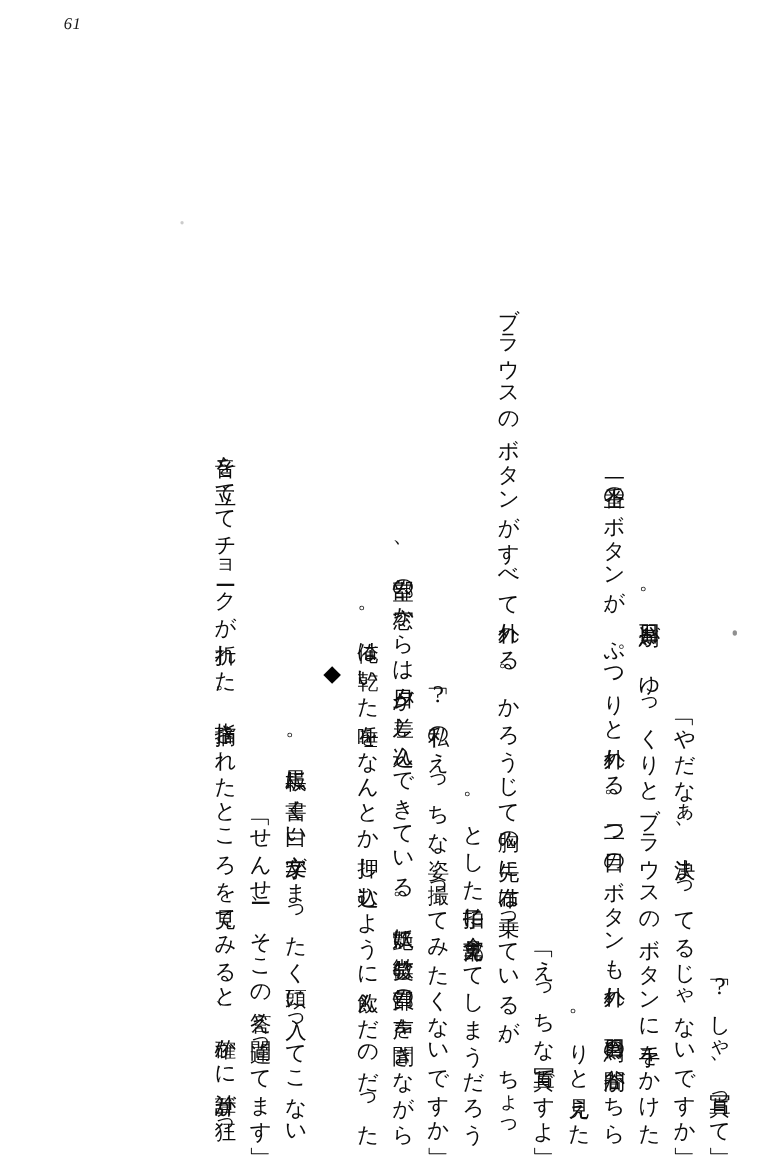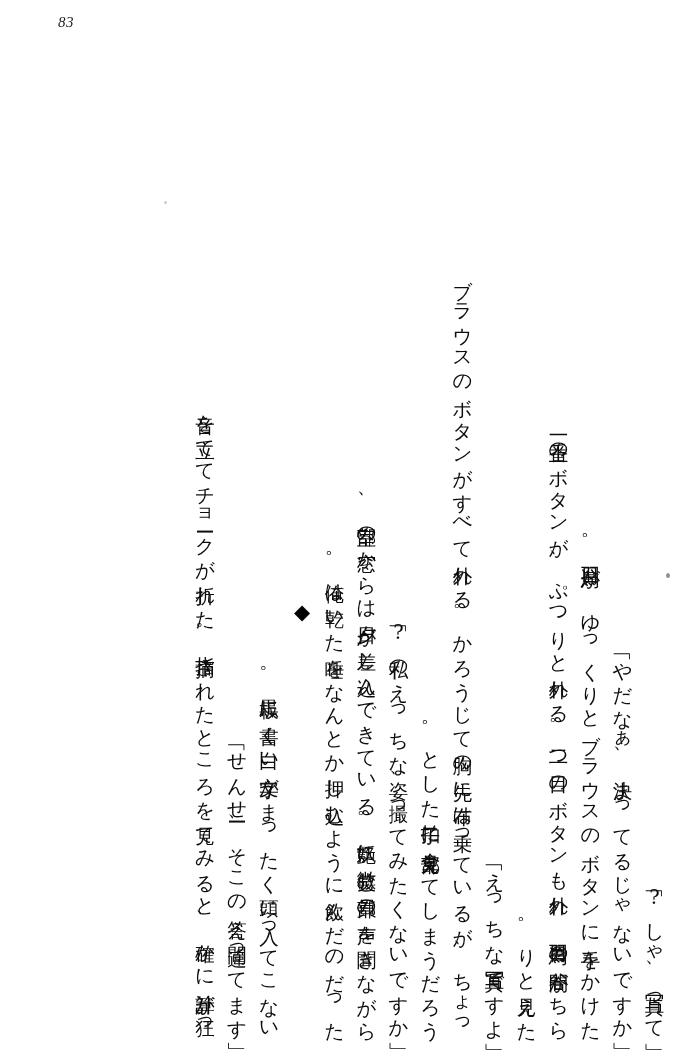--- a/index.html
+++ b/index.html
@@ -81,21 +81,21 @@
     background: #6b6b6b;
     border-radius: 50%;
     opacity: 0.75;
   }
   .speck.s1 { width: 4px; height: 5px; left: 666px; top: 573px; }
   .speck.s2 { width: 3px; height: 3px; left: 164px; top: 201px; opacity: 0.35; }
 </style>
 </head>
 <body>
 
-<div class="page-number">83</div>
+<div class="page-number">61</div>
 
 <div class="text-block" id="text-block">
     <div class="column">「しゃ、写真って?」</div>
     <div class="column">「やだなぁ、決まってるじゃないですか」</div>
     <div class="column">羽目鳥が、ゆっくりとブラウスのボタンに手をかけた。</div>
     <div class="column">一番上のボタンが、ぷつりと外れる。二つ目のボタンも外れ、羽目鳥の谷間がちら</div>
     <div class="column">りと見えた。</div>
     <div class="column">「えっちな写真ですよ」</div>
     <div class="column">ブラウスのボタンがすべて外れる。かろうじて胸の先に布は乗っているが、ちょっ</div>
     <div class="column">とした拍子に全部見えてしまうだろう。</div>

